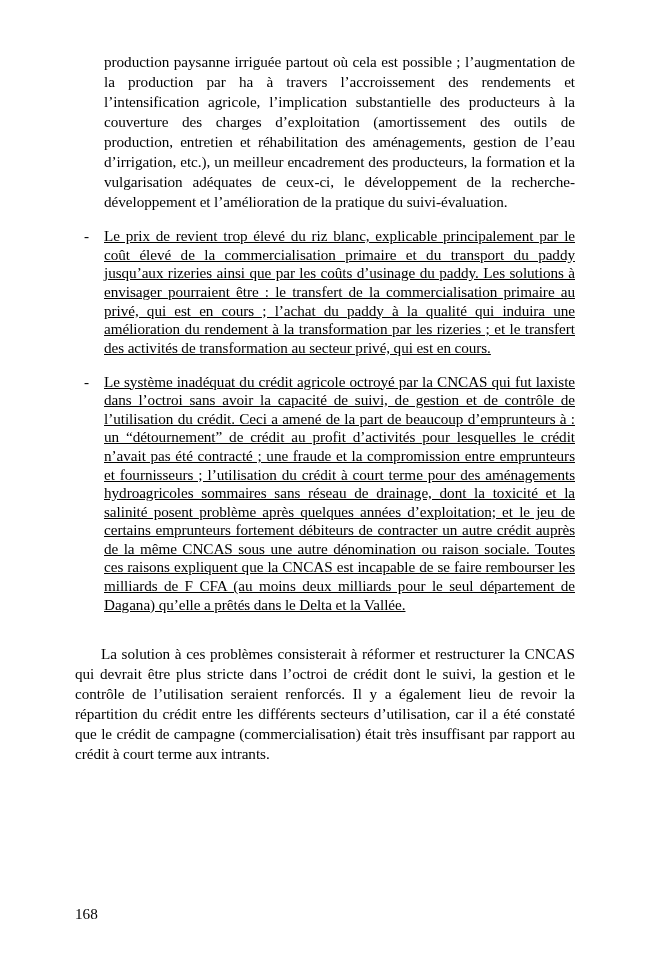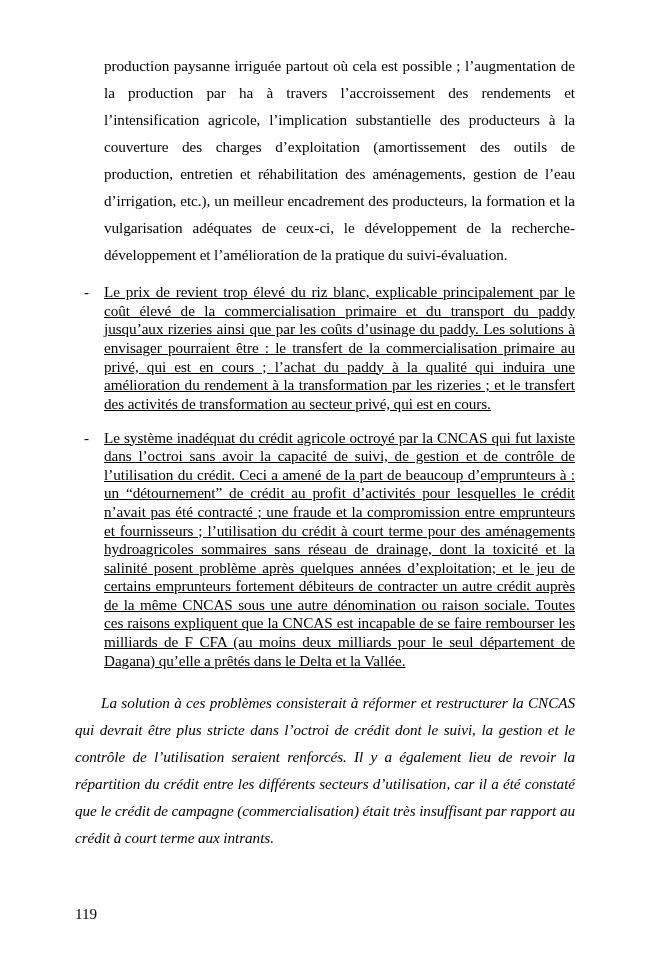--- a/index.html
+++ b/index.html
@@ -27,21 +27,21 @@
   
   .content {
     position: absolute;
     left: 75px;
     top: 52px;
     width: 500px;
   }
 
   .para {
     font-size: 15.2px;
-    line-height: 27px;
+    line-height: 20px;
     text-align: justify;
     text-justify: inter-word;
     -webkit-hyphens: none;
     hyphens: none;
     word-spacing: -0.2px;
     letter-spacing: -0.05px;
     margin: 0;
   }
 
   
@@ -69,24 +69,23 @@
     font-size: 15.2px;
     line-height: 18.6px;
     text-align: justify;
     word-spacing: -0.2px;
     letter-spacing: -0.05px;
     text-decoration: underline;
   }
 
   
   .para-closing {
-    margin-top: 19px;
+    margin-top: 30px;
     text-indent: 26px;
     width: 500px;
-    font-style: italic;
   }
 
   
   .folio {
     position: absolute;
     left: 75px;
     top: 905px;
     font-size: 15.2px;
     line-height: 18.6px;
     font-family: "Liberation Serif", "DejaVu Serif", serif;
@@ -117,17 +116,17 @@
 
     <div class="bullet-row">
       <span class="dash">-</span>
       <p class="bullet-text">Le système inadéquat du crédit agricole octroyé par la CNCAS qui fut laxiste dans l’octroi sans avoir la capacité de suivi, de gestion et de contrôle de l’utilisation du crédit. Ceci a amené de la part de beaucoup d’emprunteurs à : un “détournement” de crédit au profit d’activités pour lesquelles le crédit n’avait pas été contracté ; une fraude et la compromission entre emprunteurs et fournisseurs ; l’utilisation du crédit à court terme pour des aménagements hydroagricoles sommaires sans réseau de drainage, dont la toxicité et la salinité posent problème après quelques années d’exploitation; et le jeu de certains emprunteurs fortement débiteurs de contracter un autre crédit auprès de la même CNCAS sous une autre dénomination ou raison sociale. Toutes ces raisons expliquent que la CNCAS est incapable de se faire rembourser les milliards de F CFA (au moins deux milliards pour le seul département de Dagana) qu’elle a prêtés dans le Delta et la Vallée.</p>
     </div>
 
     <p class="para para-closing">La solution à ces problèmes consisterait à réformer et restructurer la CNCAS qui devrait être plus stricte dans l’octroi de crédit dont le suivi, la gestion et le contrôle de l’utilisation seraient renforcés. Il y a également lieu de revoir la répartition du crédit entre les différents secteurs d’utilisation, car il a été constaté que le crédit de campagne (commercialisation) était très insuffisant par rapport au crédit à court terme aux intrants.</p>
 
   </div>
 
-  <div class="folio">119</div>
+  <div class="folio">168</div>
 
   <div class="scan-tint"></div>
 
 </div>
 
 </body></html>

